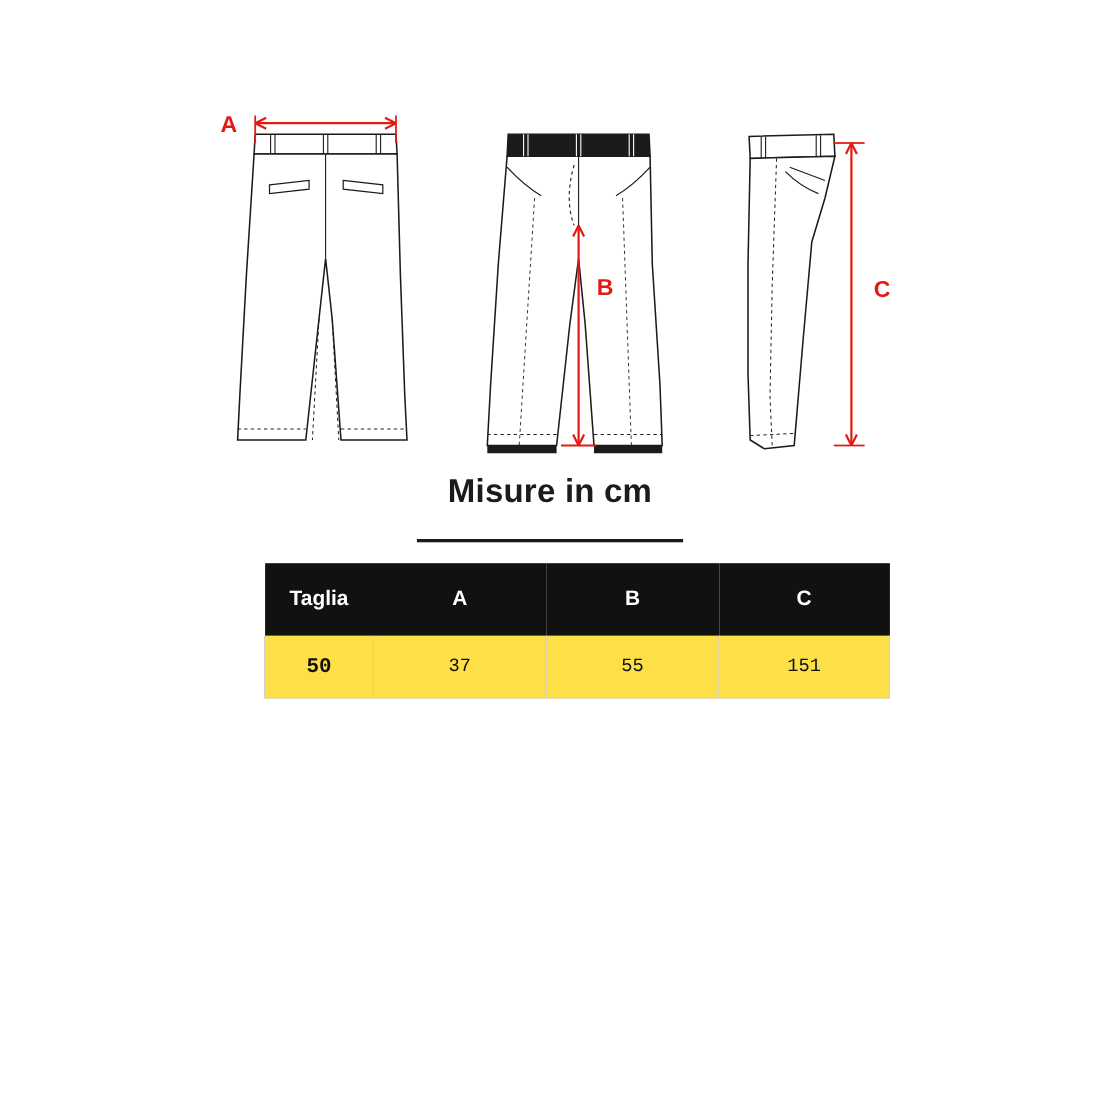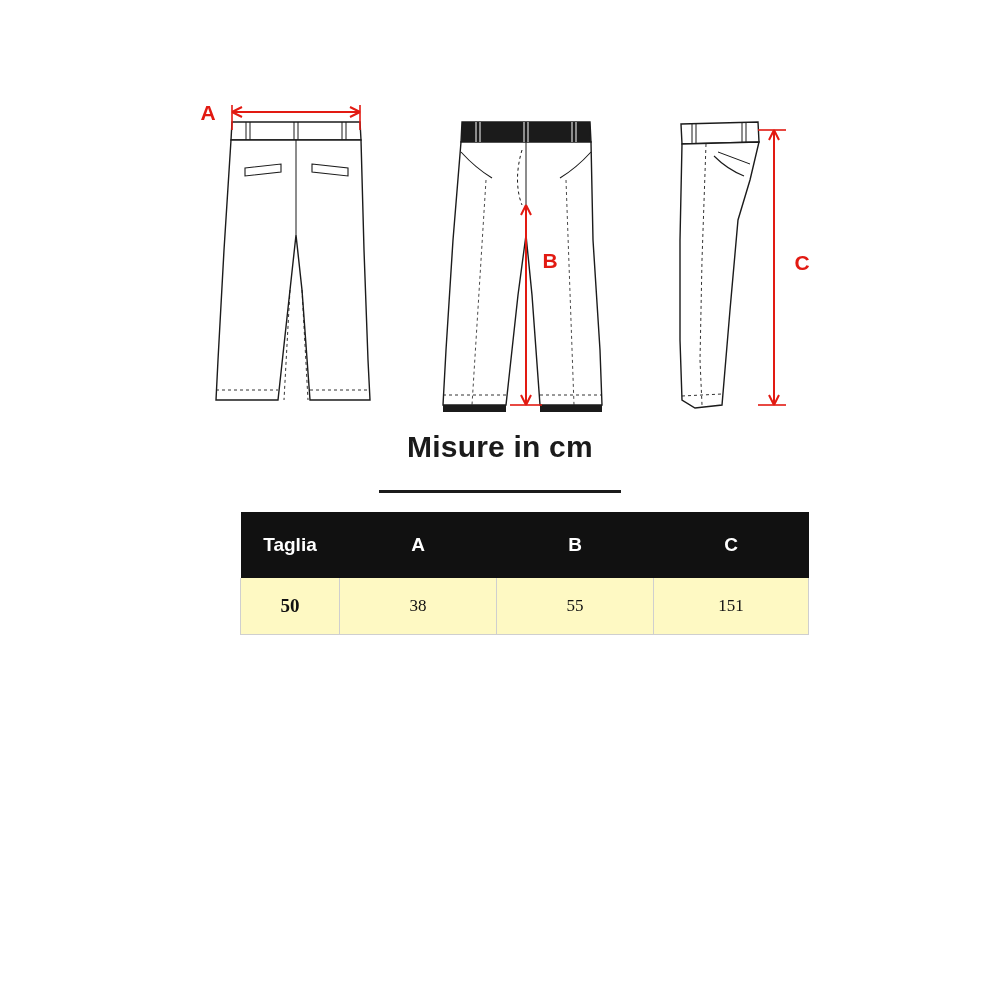--- a/index.html
+++ b/index.html
@@ -74,29 +74,29 @@
     color: #ffffff;
     font-size: 19px;
     font-weight: bold;
     height: 64px;
     text-align: center;
     vertical-align: middle;
     border: none;
     font-family: "Liberation Sans", sans-serif;
   }
   table.size-table tbody td {
-    background: #fef9c3;
+    background: #fde047;
     color: #111111;
     font-size: 17px;
     height: 54px;
     text-align: center;
     vertical-align: middle;
     border: 1px solid #cfcfcf;
     border-top: none;
-    font-family: Liberation Serif, serif;
+    font-family: Liberation Mono, monospace;
   }
   table.size-table tbody td.first-col {
     font-weight: bold;
     font-size: 19px;
   }
   table.size-table thead th.col-size { width: 97px; }
   table.size-table thead th.col-a { width: 155px; }
   table.size-table thead th.col-b { width: 155px; }
   table.size-table thead th.col-c { width: 153px; }
 </style>
@@ -207,21 +207,21 @@
         <tr>
           <th class="col-size">Taglia</th>
           <th class="col-a">A</th>
           <th class="col-b">B</th>
           <th class="col-c">C</th>
         </tr>
       </thead>
       <tbody>
         <tr>
           <td class="first-col">50</td>
-          <td>38</td>
+          <td>37</td>
           <td>55</td>
           <td>151</td>
         </tr>
       </tbody>
     </table>
   </div>
 
 </div>
 
 </body></html>

